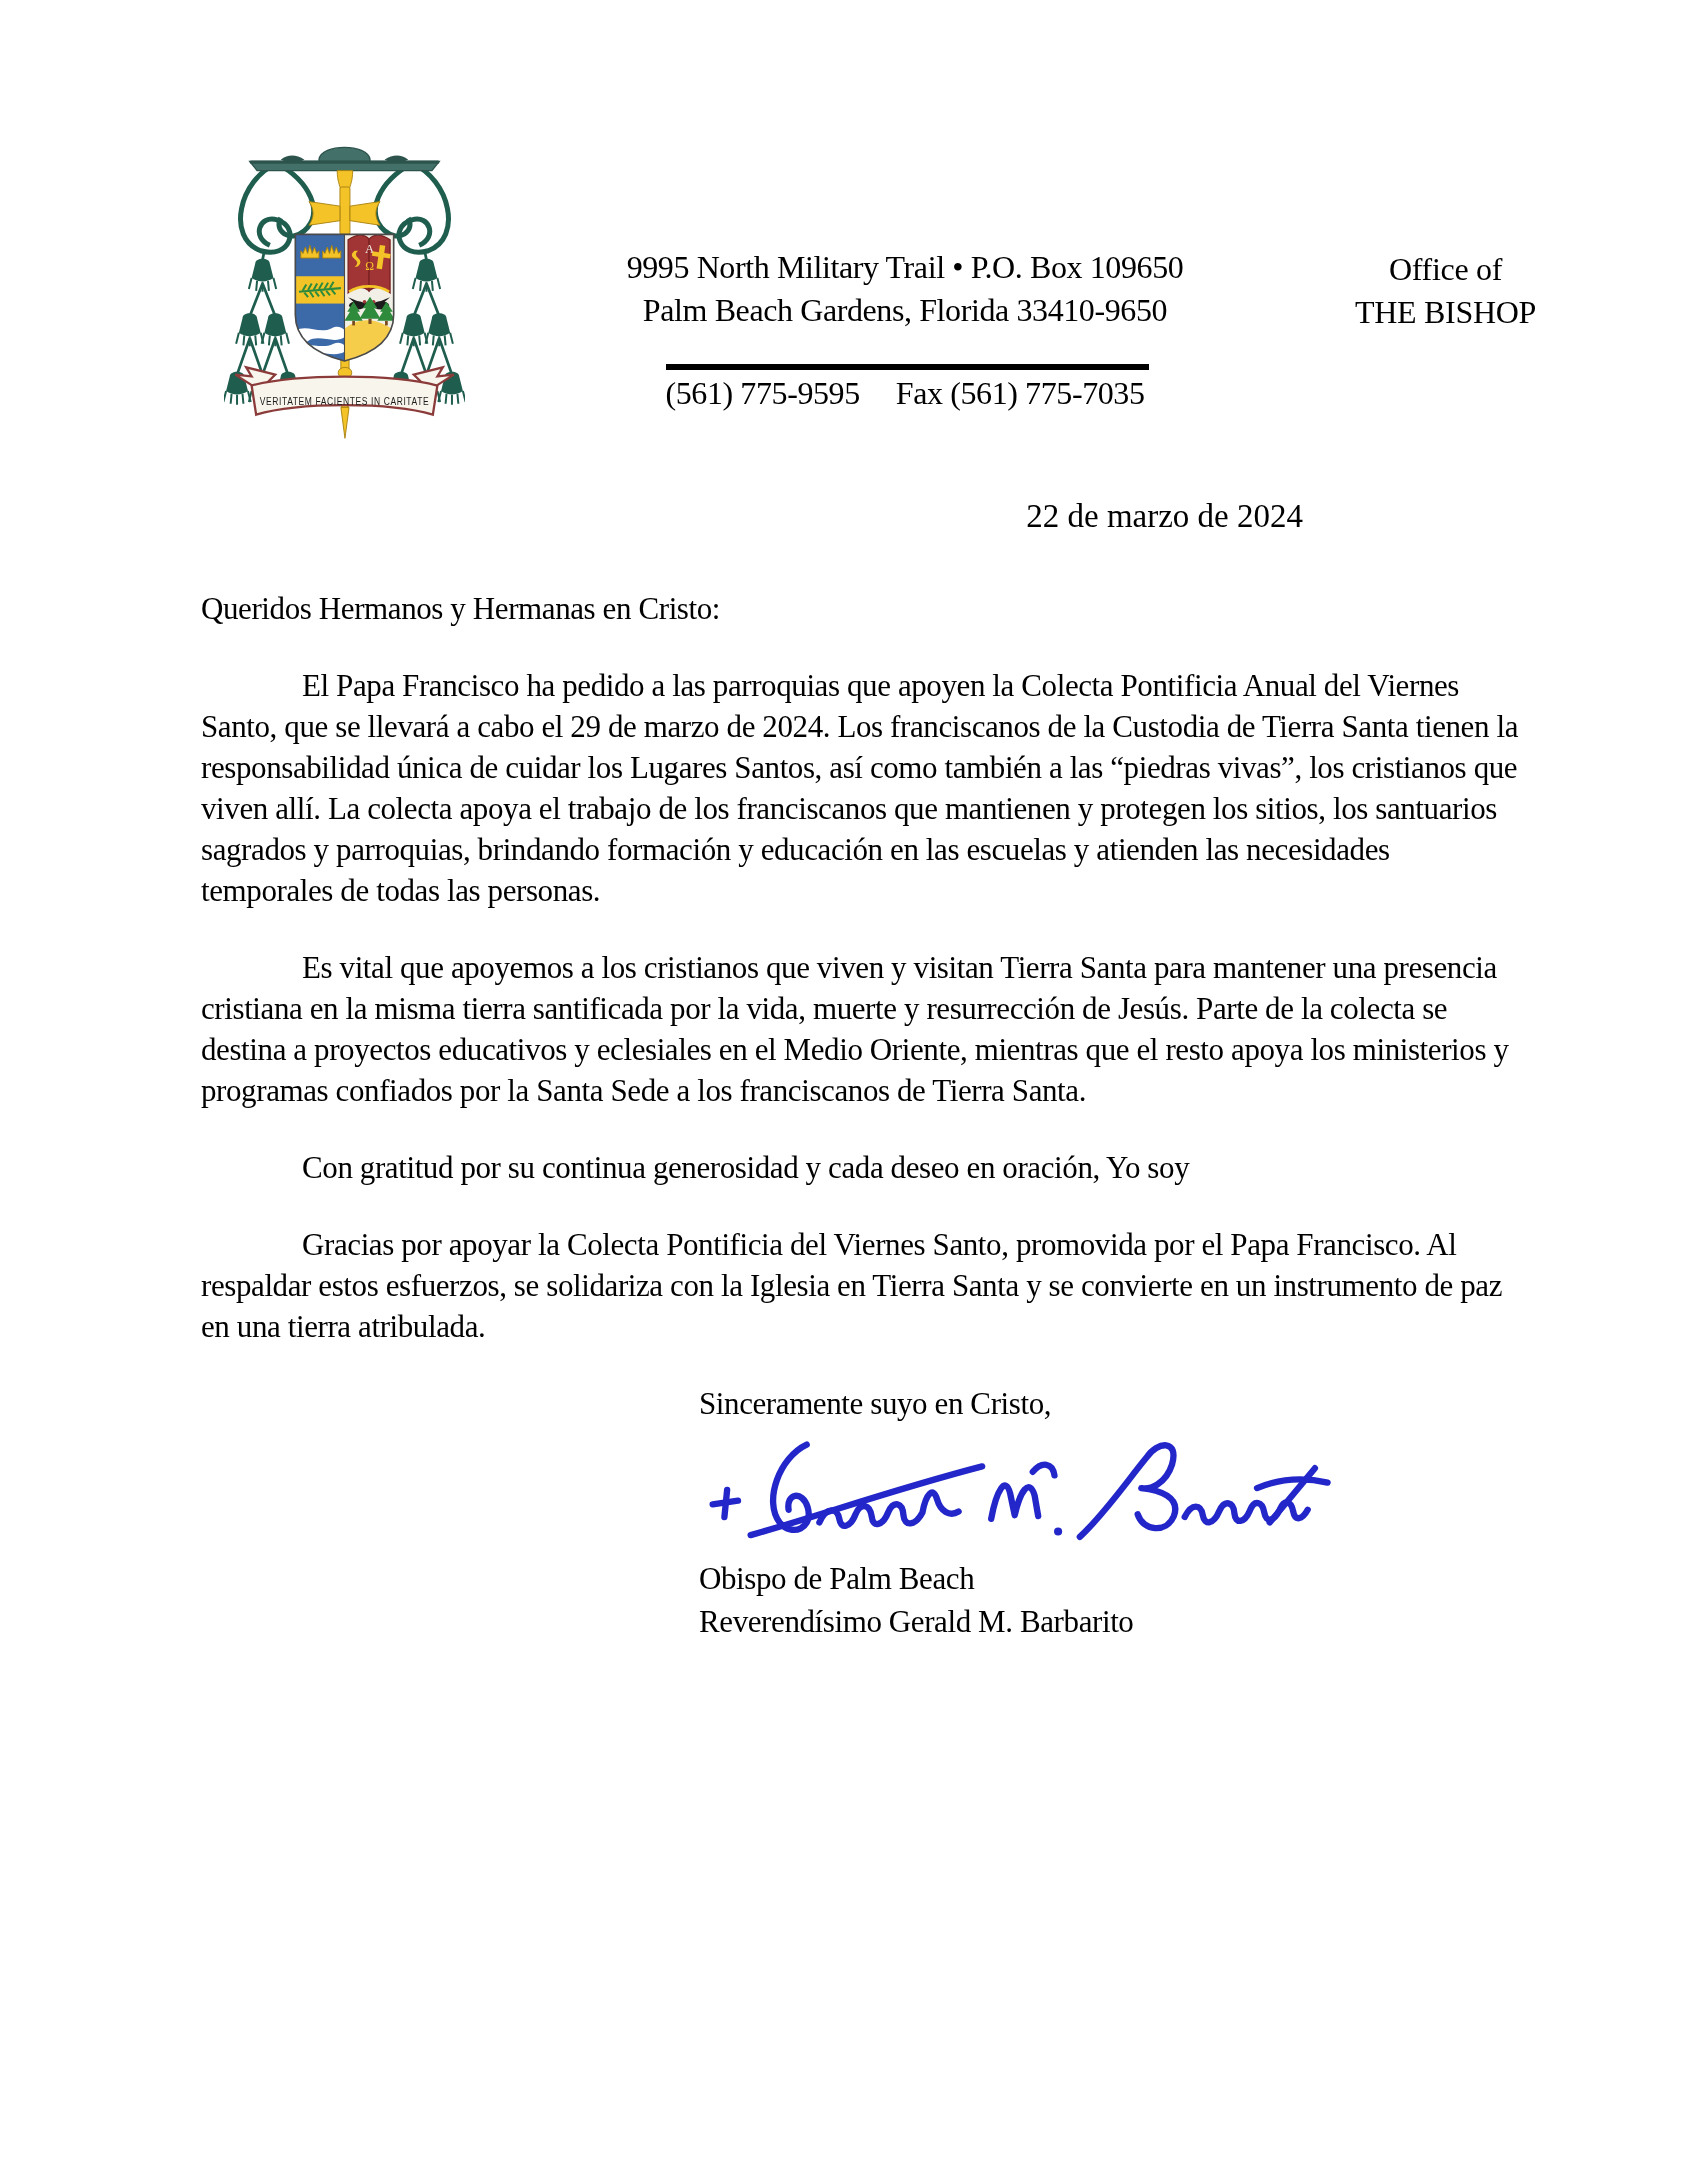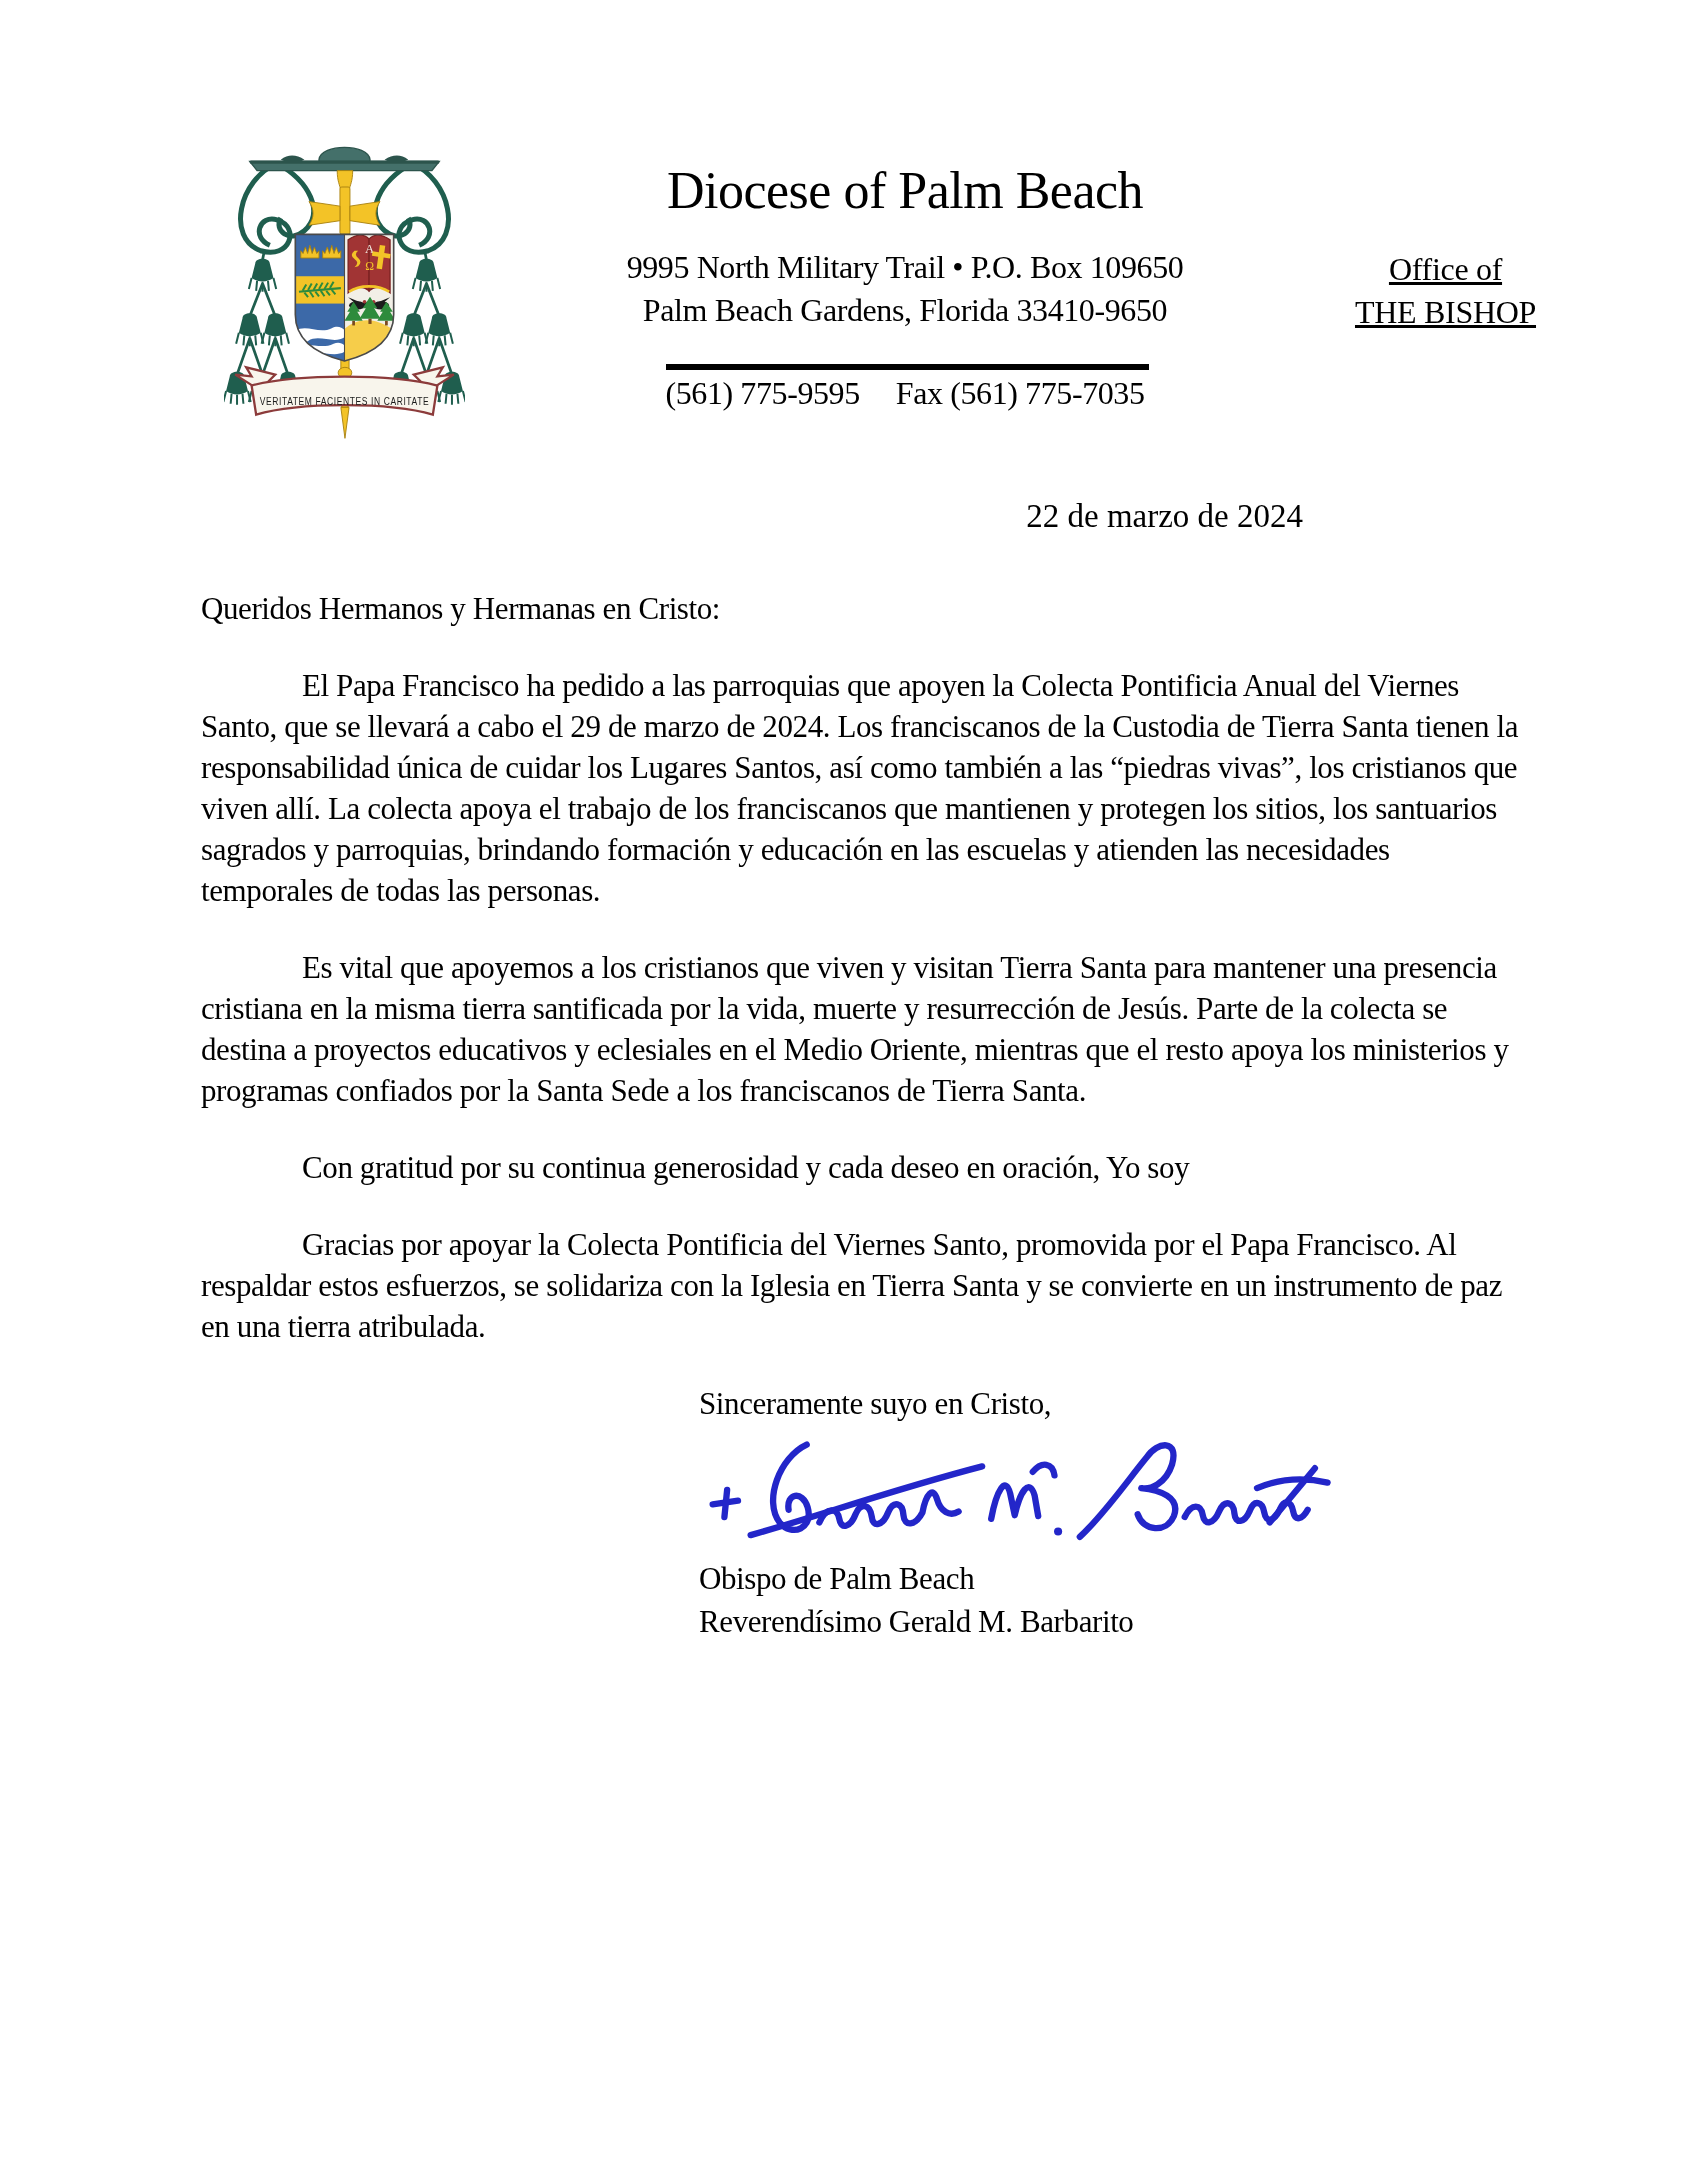--- a/index.html
+++ b/index.html
@@ -2,21 +2,21 @@
 <html style="--c-green: #1f5e4e; --c-hat: #44706a; --c-hat_dark: #2c544c; --c-gold: #f3c327; --c-gold_dark: #a8810f; --c-gold_light: #f6cd4a; --c-blue: #3c69a8; --c-silver: #f2efe7; --c-red: #a13434; --c-red_dark: #7c2323; --c-tree_green: #2e8b3c; --c-trunk: #7a4a1f; --c-banner_fill: #f8f5ec; --c-banner_edge: #8c3b3b; --c-signature: #2326c9;font-size:14.5px"><head>
 <meta charset="utf-8">
 <style>
   html,body{margin:0;padding:0;background:#e8e8e8;}
   .page{position:relative;width:1692px;height:2179px;background:#ffffff;overflow:hidden;
         font-family:"Liberation Serif", serif;color:#000;}
   .abs{position:absolute;}
   .center{text-align:center;}
   .title{left:507px;top:161px;width:796px;font-size:52px;letter-spacing:-0.5px;}
   .addr{left:507px;top:246px;width:796px;font-size:32px;line-height:43px;letter-spacing:-0.4px;}
-  .office{left:1310px;top:248px;width:271px;font-size:32px;line-height:43px;letter-spacing:-0.3px;text-decoration:underline;}
+  .office{left:1310px;top:248px;width:271px;font-size:32px;line-height:43px;letter-spacing:-0.3px;}
   .rule{left:666px;top:364px;width:483px;height:6.3px;background:#000;}
   .phone-row{left:507px;top:375px;width:796px;display:flex;justify-content:center;gap:36px;
              font-size:32px;letter-spacing:-0.4px;}
   .date{left:507px;top:498px;width:796px;font-size:33px;text-align:right;}
   .body-block{left:201px;top:588px;width:1321px;font-size:31px;line-height:41px;letter-spacing:-0.4px;}
   .body-block p{margin:0 0 36px 0;}
   p.indent{text-indent:101px;}
   .closing{margin-left:498px;margin-bottom:6px;}
   .sig-wrap{margin-left:499px;width:633px;height:127px;}
   .name-block{margin-left:498px;line-height:43px;}
@@ -138,21 +138,20 @@
     </g>
 
     <g>
       <path class="f-banner" d="M34,276 L12,262 L30,264 L24,254 L56,262 L44,274 Z"></path>
       <path class="f-banner" d="M230,276 L252,262 L234,264 L240,254 L208,262 L220,274 Z"></path>
       <path class="f-banner" d="M30,274 C80,261 184,261 234,274 L229,306 C182,292 82,292 35,306 Z"></path>
       <text class="motto-text" x="132" y="295" text-anchor="middle" textLength="186" lengthAdjust="spacingAndGlyphs">VERITATEM FACIENTES IN CARITATE</text>
     </g>
   </svg>
 
-  <div class="abs title center">Diocese of Palm Beach</div>
 
   <div class="abs addr center">
     <div>9995 North Military Trail  •  P.O. Box 109650</div>
     <div>Palm Beach Gardens, Florida 33410-9650</div>
   </div>
 
   <div class="abs office center">
     <div>Office of</div>
     <div>THE BISHOP</div>
   </div>

